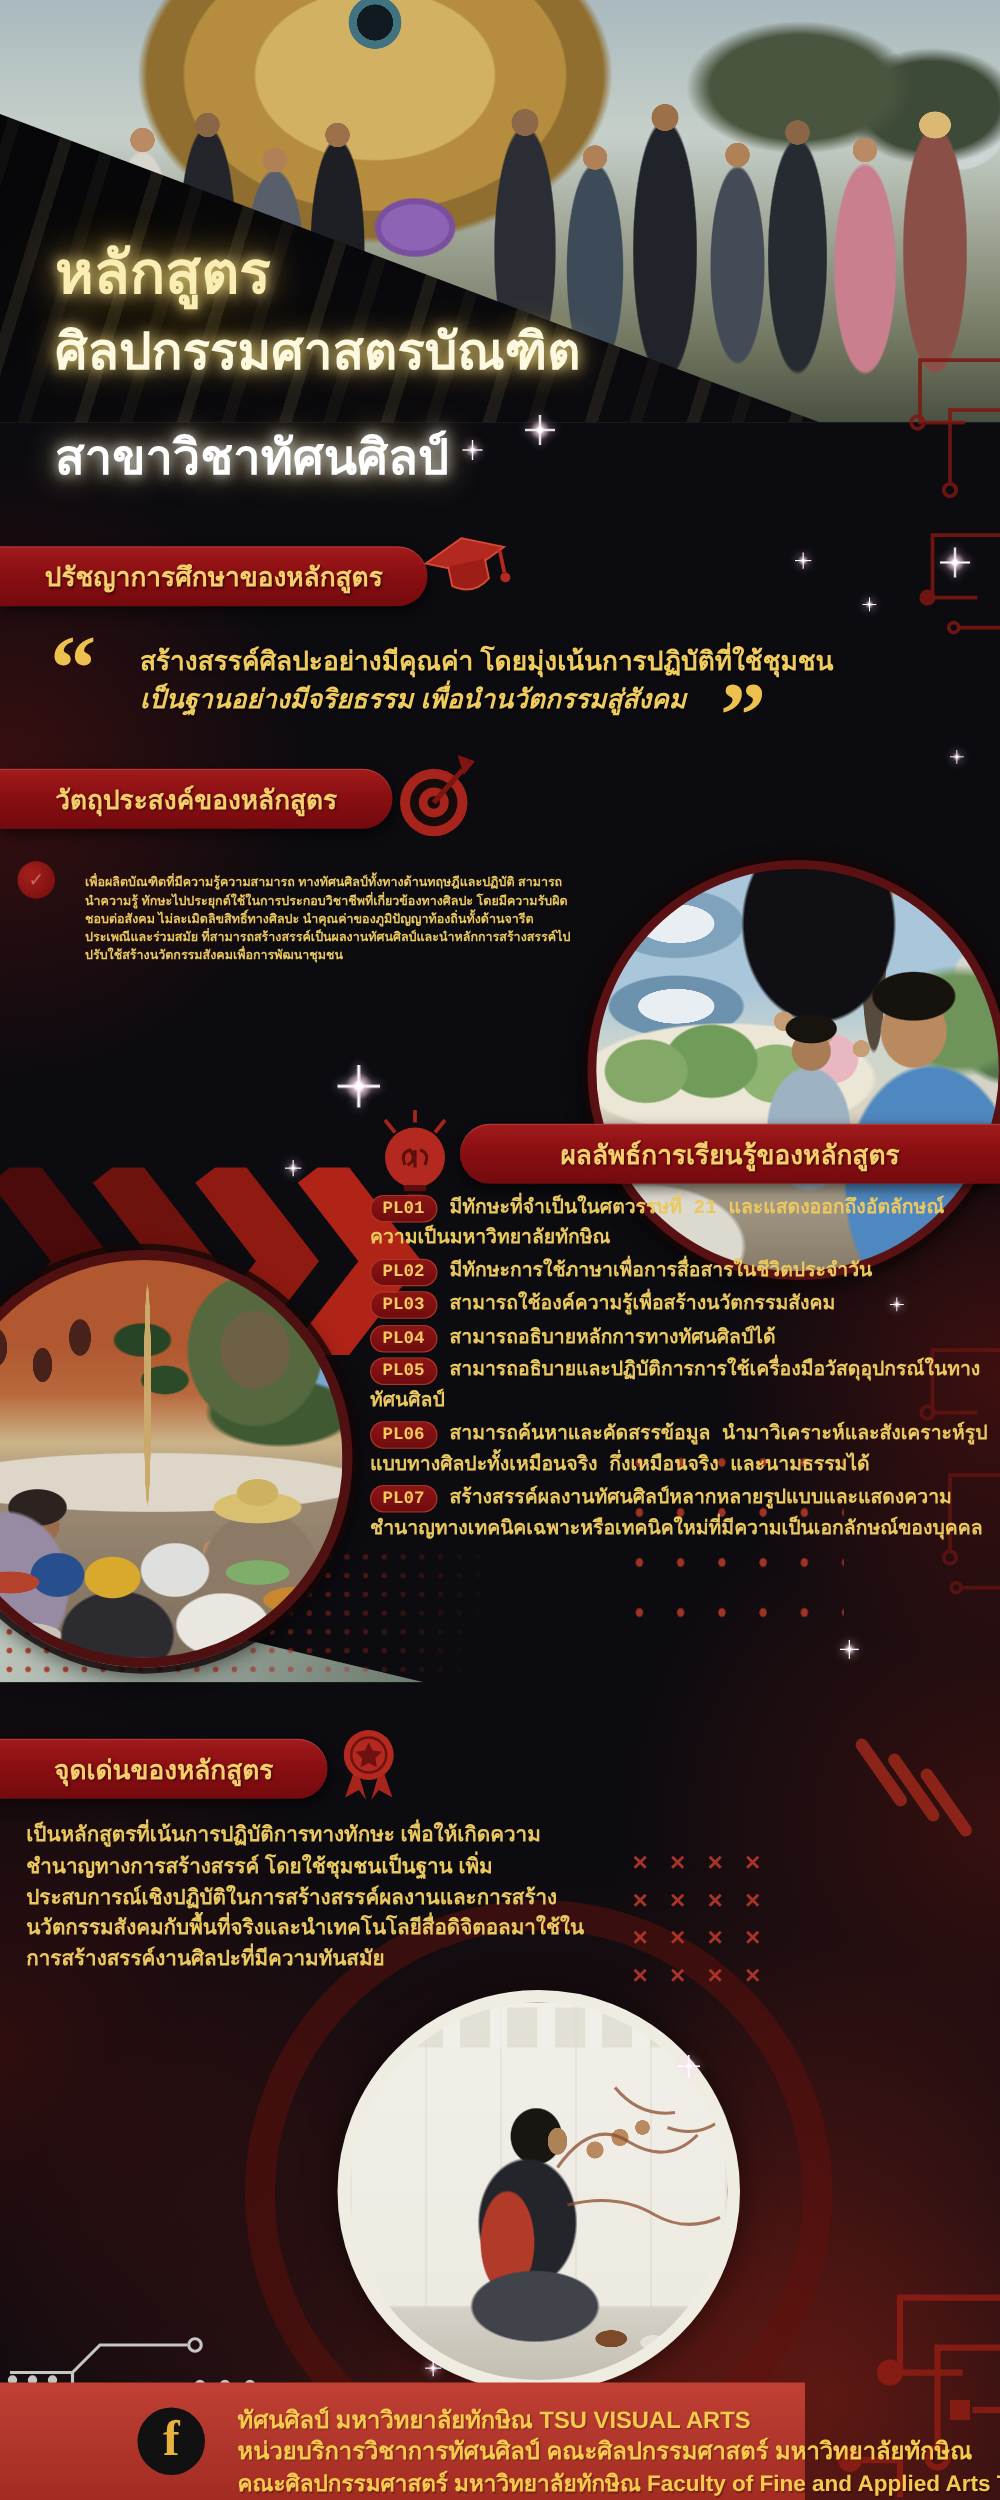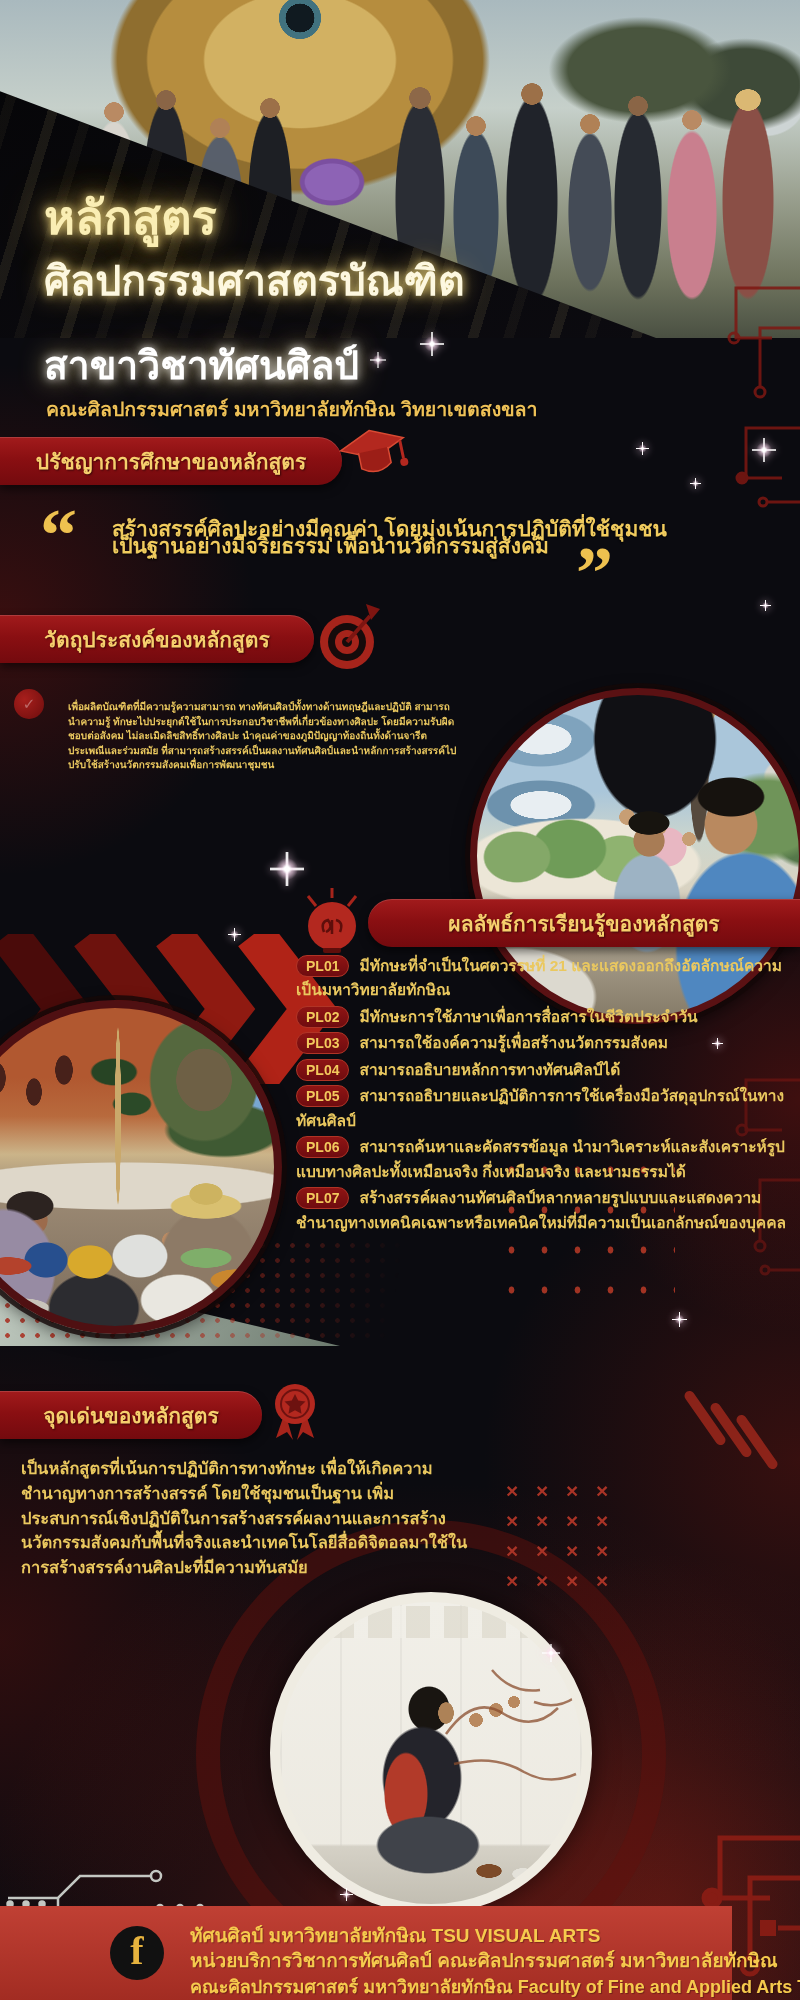--- a/index.html
+++ b/index.html
@@ -78,21 +78,21 @@
   .i-cap{left:338px;top:424px;}
   .i-target{left:310px;top:600px;}
   .i-bulb{left:296px;top:884px;}
   .i-medal{left:262px;top:1378px;}
 
   
   .qmark{font-size:74px;font-weight:bold;color:#eec14f;z-index:3;line-height:1;font-family:"Liberation Serif","DejaVu Serif",serif;}
   .qopen{left:40px;top:498px;} .qopen::before{content:"\201C";}
   .qclose{left:576px;top:536px;} .qclose::before{content:"\201D";}
   .qline{left:112px;font-size:21px;font-weight:bold;color:#f0cb5e;z-index:3;text-shadow:0 1px 2px #000;white-space:nowrap;}
-  .ql1{top:512px;} .ql2{top:529px;}
+  .ql1{top:512px;} .ql2{top:542px;font-style:italic;}
 
   
   .obj-bullet{left:14px;top:689px;width:30px;height:30px;border-radius:50%;z-index:3;
               background:radial-gradient(circle at 35% 35%,#a81f1c,#6d0d0d);
               display:flex;align-items:center;justify-content:center;color:rgba(255,255,255,.35);font-size:15px;}
   .obj-bullet::before{content:"\2713";position:static;}
   .obj-text{left:52px;top:684px;width:394px;margin:16px;font-size:10px;font-weight:bold;line-height:1.46;color:#eac85f;z-index:3;}
 
   
   .rphoto{left:470px;top:688px;width:336px;height:336px;border-radius:50%;border:7px solid #5a1113;overflow:hidden;z-index:2;
@@ -150,21 +150,21 @@
     radial-gradient(ellipse 24px 14px at 158px 64px,#274424 0 90%,transparent 100%),
     radial-gradient(ellipse 20px 12px at 176px 96px,#2b4a28 0 90%,transparent 100%),
     radial-gradient(ellipse 55px 62px at 248px 72px,#6e6045 0 50%,#55683e 51% 96%,transparent 100%),
     radial-gradient(ellipse 60px 28px at 268px 122px,#3f5a33 0 90%,transparent 100%),
     radial-gradient(ellipse 175px 24px at 167px 178px,#ded7c9 0 96%,transparent 100%),
     radial-gradient(ellipse 95px 75px at 285px 52px,#78a7d2 0 70%,transparent 80%),
     linear-gradient(180deg,#b15830 0 22%,#b86a3d 34%,#cbb489 46%,#9c8a74 58%,#7b6c5b 100%);}
 
   
   .pl-list{left:296px;top:954px;width:494px;z-index:3;}
-  .pl-item{position:static;display:block;font-size:15.5px;font-weight:bold;color:#eac85f;line-height:1.58;margin-bottom:2px;}
+  .pl-item{position:static;display:block;font-size:15.5px;font-weight:bold;color:#eac85f;line-height:1.58;margin-bottom:2px;font-family:Liberation Mono, monospace;}
   .pl-badge{position:static;display:inline-block;background:linear-gradient(180deg,#8e1414,#6f0c0f);
             border:1px solid #b03426;border-radius:12px;padding:0 9px;margin-right:10px;
             color:#f2c95d;font-size:14px;line-height:20px;}
   .pl-text{position:static;}
 
   
   .hl-text{left:21px;top:1456px;width:464px;margin:0;font-size:16.5px;font-weight:bold;line-height:1.5;color:#eac85f;z-index:3;}
 
   
   .chevrons{left:0;top:934px;z-index:1;}
@@ -210,21 +210,21 @@
     radial-gradient(ellipse 8px 11px at 166px 111px,#ad8257 0 95%,transparent 100%),
     radial-gradient(ellipse 21px 23px at 149px 107px,#191511 0 95%,transparent 100%),
     linear-gradient(180deg,transparent 0 80%,#d5d1c6 81%,#c2beb2 100%),
     repeating-linear-gradient(90deg,rgba(0,0,0,.045) 0 2px,transparent 2px 60px),
     linear-gradient(180deg,#f1efe8,#ece9e0);}
   .bp-vent{left:50px;top:4px;width:230px;height:32px;opacity:.7;
            background:repeating-linear-gradient(90deg,#ddd9cc 0 24px,#f1efe8 24px 38px);}
   .bp-sketch{left:160px;top:40px;}
 
   
-  .footer{left:0;top:1906px;width:732px;height:94px;z-index:6;background:linear-gradient(180deg,#c04034,#a22c22);}
+  .footer{left:0;top:1906px;width:644px;height:94px;z-index:6;background:linear-gradient(180deg,#c04034,#a22c22);}
   .fb{left:110px;top:20px;width:54px;height:54px;border-radius:50%;background:#111;
       display:flex;align-items:center;justify-content:center;}
   .fb::before{content:"f";position:static;font-family:"Liberation Serif","DejaVu Serif",serif;
               font-weight:bold;font-size:40px;color:#e6b33e;margin-top:-6px;}
   .fl{left:190px;color:#f6ca4d;font-weight:bold;text-shadow:1px 1px 1px rgba(0,0,0,.3);white-space:nowrap;}
   .fl1{top:14px;font-size:19px;} .fl2{top:39px;font-size:19px;} .fl3{top:66px;font-size:18px;}
 </style>
 </head>
 <body>
 
@@ -234,21 +234,20 @@
   <div class="tphoto">
     <div class="tphoto-art"></div>
     <div class="t-wedge">
       <div class="t-rays"></div>
     </div>
   </div>
 
   <div class="t1">หลักสูตร</div>
   <div class="t2">ศิลปกรรมศาสตรบัณฑิต</div>
   <div class="t3">สาขาวิชาทัศนศิลป์</div>
-  <div class="t4">คณะศิลปกรรมศาสตร์ มหาวิทยาลัยทักษิณ วิทยาเขตสงขลา</div>
 
   <div class="pill pill1">
     <span>ปรัชญาการศึกษาของหลักสูตร</span>
   </div>
   <svg class="s-icon i-cap" width="72" height="62" viewBox="0 0 72 62">
     <g transform="rotate(-12 36 30)">
       <polygon points="36,6 68,20 36,34 4,20" fill="#b3281f" stroke="#d84a33" stroke-width="1.5"></polygon>
       <path d="M21 26 V42 Q36 53 51 42 V26" fill="#9c1e17" stroke="#d84a33" stroke-width="1.5"></path>
       <line x1="64" y1="22" x2="64" y2="40" stroke="#b3281f" stroke-width="3"></line>
       <circle cx="64" cy="44" r="4" fill="#b3281f"></circle>

